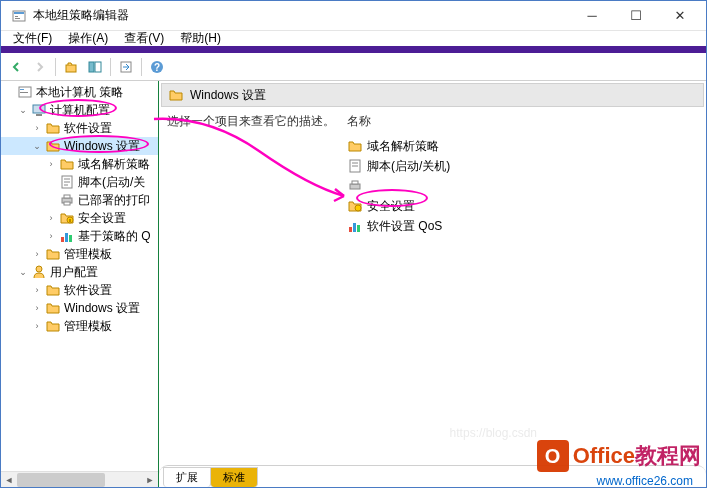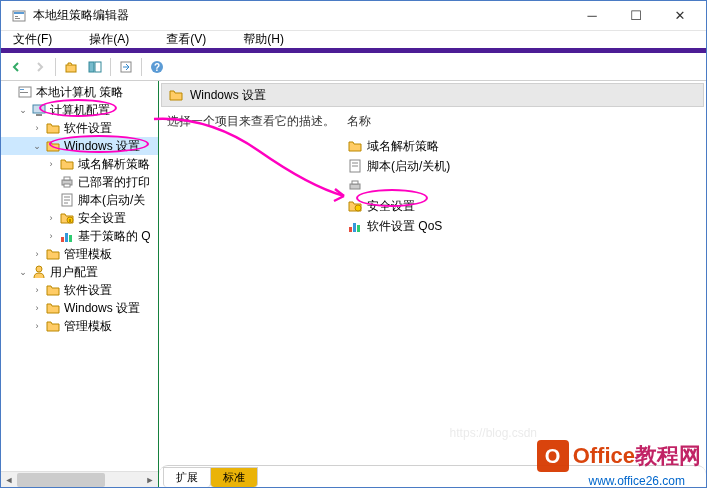--- a/index.html
+++ b/index.html
@@ -6,21 +6,21 @@
     body { width: 707px; height: 500px; background: #fff; overflow: hidden; position: relative; }
     
     .window { width: 707px; height: 488px; border: 1px solid #4a7bc4; display: flex; flex-direction: column; }
     
     .titlebar { height: 30px; background: #fff; display: flex; align-items: center; padding: 0 4px; border-bottom: 1px solid #e5e5e5; }
     .titlebar .app-icon { width: 16px; height: 16px; margin: 0 6px; }
     .titlebar .title { font-size: 12px; flex: 1; }
     .win-controls { display: flex; }
     .win-btn { width: 44px; height: 28px; display: flex; align-items: center; justify-content: center; font-size: 13px; color: #333; }
     
-    .menubar { height: 22px; display: flex; align-items: center; padding: 0 4px; font-size: 12px; border-bottom: 5px solid #4c1d95; gap: 21px; }
+    .menubar { height: 22px; display: flex; align-items: center; padding: 0 4px; font-size: 12px; border-bottom: 7px solid #4c1d95; }
     .menu-item { padding: 2px 8px; cursor: pointer; }
     
     .toolbar { height: 28px; display: flex; align-items: center; padding: 0 4px; border-bottom: 1px solid #d0d0d0; gap: 2px; }
     .tool-btn { width: 22px; height: 22px; display: flex; align-items: center; justify-content: center; border-radius: 2px; }
     .tool-sep { width: 1px; height: 18px; background: #d0d0d0; margin: 0 2px; }
     
     .content { flex: 1; display: flex; overflow: hidden; }
     
     .tree-panel { width: 158px; border-right: 1px solid #15803d; overflow: auto; font-size: 12px; padding: 2px 0; position: relative; }
     .tree-item { display: flex; align-items: center; height: 18px; cursor: pointer; white-space: nowrap; }
@@ -53,21 +53,21 @@
     .sb-track { flex: 1; position: relative; }
     .sb-thumb { position: absolute; height: 14px; top: 1px; left: 0; width: 70%; background: #ccc; border-radius: 2px; }
     
     .annot-circle { position: absolute; border: 2px solid #ff00c0; border-radius: 50%; pointer-events: none; }
     .annot-arrow { position: absolute; pointer-events: none; }
     
     .watermark { position: absolute; right: 6px; bottom: 28px; font-size: 22px; font-weight: bold; display: flex; align-items: center; opacity: 0.95; }
     .watermark .logo-box { width: 32px; height: 32px; background: #d83b01; border-radius: 4px; display:flex; align-items:center; justify-content:center; color:#fff; font-size:20px; font-weight:bold; margin-right:4px; }
     .watermark .wm-text1 { color: #d83b01; }
     .watermark .wm-text2 { color: #be185d; }
-    .watermark-url { position: absolute; right: 22px; bottom: 12px; font-size: 12px; color: #0066cc; }
+    .watermark-url { position: absolute; right: 14px; bottom: 12px; font-size: 12px; color: #0066cc; }
     .csdn-wm { position: absolute; right: 170px; bottom: 60px; color: #ddd; font-size: 12px; opacity: 0.6; }
   </style>
 </head>
 <body>
 
 <div class="window">
   <div class="titlebar">
     <svg class="app-icon" viewBox="0 0 16 16">
         <rect x="2" y="3" width="12" height="10" fill="#fff" stroke="#888"></rect>
         <rect x="3" y="4" width="10" height="2" fill="#5b9bd5"></rect>
@@ -165,33 +165,33 @@
       <div class="tree-item indent-3">
         <span class="tree-expand">›</span>
         <svg class="tree-icon" viewBox="0 0 16 16">
             <path d="M2 4 L6 4 L7 6 L14 6 L14 13 L2 13 Z" fill="#fc6" stroke="#b80"></path>
           </svg>
         <span>域名解析策略</span>
       </div>
       <div class="tree-item indent-3">
         <span class="tree-expand"></span>
         <svg class="tree-icon" viewBox="0 0 16 16">
+            <rect x="3" y="2" width="10" height="12" fill="#fff" stroke="#888"></rect>
+            <path d="M5 5 L11 5 M5 8 L11 8 M5 11 L9 11" stroke="#888"></path>
+          </svg>
+        <span>脚本(启动/关</span>
+      </div>
+      <div class="tree-item indent-3">
+        <span class="tree-expand"></span>
+        <svg class="tree-icon" viewBox="0 0 16 16">
             <rect x="3" y="6" width="10" height="5" fill="#ccc" stroke="#888"></rect>
             <rect x="5" y="3" width="6" height="3" fill="#fff" stroke="#888"></rect>
             <rect x="5" y="10" width="6" height="3" fill="#fff" stroke="#888"></rect>
           </svg>
         <span>已部署的打印</span>
-      </div>
-      <div class="tree-item indent-3">
-        <span class="tree-expand"></span>
-        <svg class="tree-icon" viewBox="0 0 16 16">
-            <rect x="3" y="2" width="10" height="12" fill="#fff" stroke="#888"></rect>
-            <path d="M5 5 L11 5 M5 8 L11 8 M5 11 L9 11" stroke="#888"></path>
-          </svg>
-        <span>脚本(启动/关</span>
       </div>
       <div class="tree-item indent-3">
         <span class="tree-expand">›</span>
         <svg class="tree-icon" viewBox="0 0 16 16">
             <path d="M2 4 L6 4 L7 6 L14 6 L14 13 L2 13 Z" fill="#fc6" stroke="#b80"></path>
             <circle cx="11" cy="10" r="3" fill="#fc0" stroke="#b80"></circle>
             <rect x="10" y="9" width="2" height="3" fill="#b80"></rect>
           </svg>
         <span>安全设置</span>
       </div>

